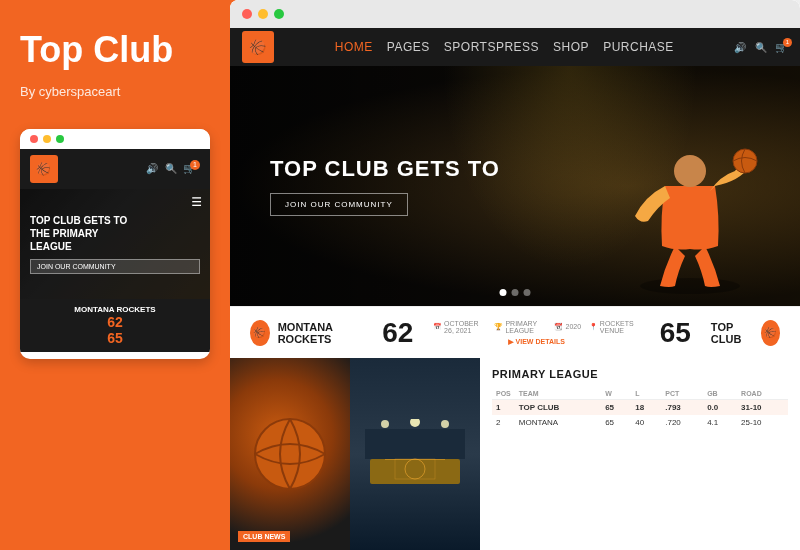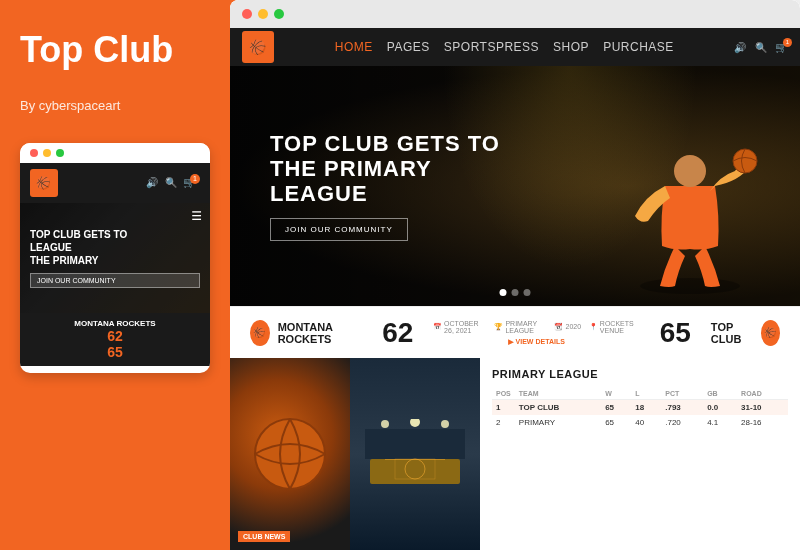--- a/index.html
+++ b/index.html
@@ -31,21 +31,21 @@
     .left-subtitle {
       font-size: 20px;
       font-weight: 400;
       color: #fff;
       margin-top: -4px;
     }
     .left-author {
       font-size: 13px;
       color: #fff;
       opacity: 0.85;
-      margin-top: 16px;
+      margin-top: 2px;
     }
 
     
     .mobile-preview {
       margin-top: 18px;
       background: #fff;
       border-radius: 10px;
       width: 190px;
       height: 230px;
       overflow: hidden;
@@ -505,22 +505,22 @@
           <span class="mob-icon">🛒</span>
           <div class="mob-cart-badge">1</div>
         </div>
       </div>
     </div>
     <div class="mobile-hero">
       <div class="mobile-hero-overlay"></div>
       <span class="mob-hamburger">☰</span>
       <div class="mob-hero-text">
         <div>TOP CLUB GETS TO</div>
+        <div>THE PRIMARY</div>
         <div>LEAGUE</div>
-        <div>THE PRIMARY</div>
       </div>
       <div class="mob-hero-btn">JOIN OUR COMMUNITY</div>
     </div>
     <div class="mobile-score">
       <div class="mob-team-name">MONTANA ROCKETS</div>
       <div class="mob-score-num">
         <span>62</span>
       </div>
       <div class="mob-score-num">
         <span>65</span>
@@ -560,21 +560,20 @@
           </div>
         </div>
       </div>
 
       <div class="desk-hero">
         <div class="hero-bg-overlay"></div>
         <div class="hero-spotlight"></div>
         <div class="hero-content">
           <div class="hero-title">
             <div>TOP CLUB GETS TO</div>
-            <div>THE PRIMARY LEAGUE</div>
           </div>
           <div class="hero-btn">JOIN OUR COMMUNITY</div>
         </div>
 
         <div class="hero-player">
           <svg width="140" height="220" viewBox="0 0 140 220">
 
             <ellipse cx="70" cy="200" rx="50" ry="8" fill="rgba(0,0,0,0.3)"></ellipse>
 
             <path d="M55 160 Q45 180 40 200 Q50 202 55 200 Q58 185 65 170 Z" fill="#f26522"></path>
@@ -687,26 +686,26 @@
                 <td class="team-pos">1</td>
                 <td class="team-highlight">TOP CLUB</td>
                 <td>65</td>
                 <td>18</td>
                 <td>.793</td>
                 <td>0.0</td>
                 <td>31-10</td>
               </tr>
               <tr>
                 <td class="team-pos">2</td>
-                <td>PRIMARY</td>
+                <td>MONTANA</td>
                 <td>65</td>
                 <td>40</td>
                 <td>.720</td>
                 <td>4.1</td>
-                <td>28-16</td>
+                <td>25-10</td>
               </tr>
             </tbody>
           </table>
         </div>
       </div>
     </div>
   </div>
 </div>
 
 </body></html>

